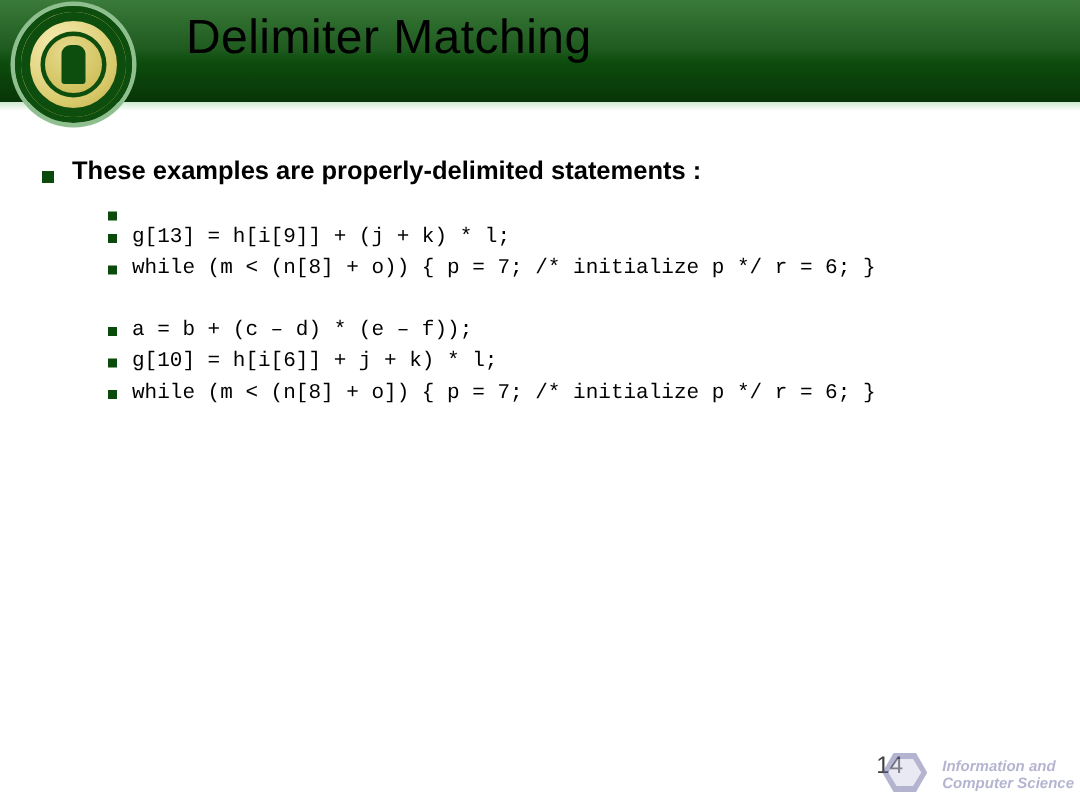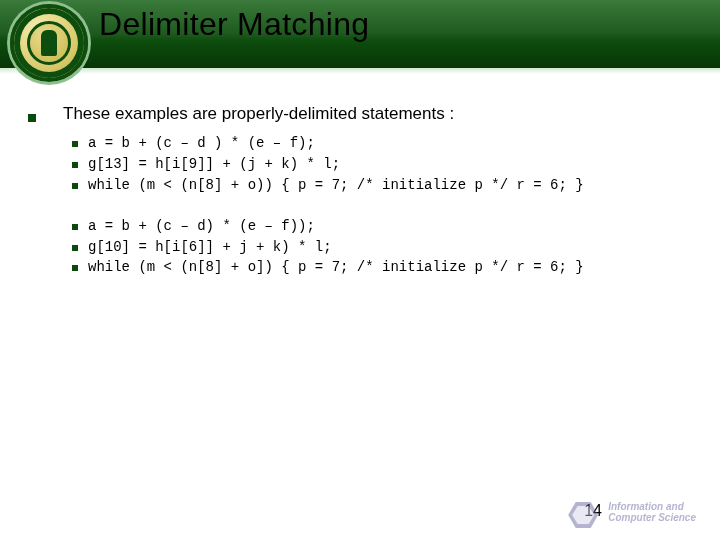--- a/index.html
+++ b/index.html
@@ -52,35 +52,36 @@
     justify-content: center;
   }
   .seal-core {
     width: 16px;
     height: 26px;
     background: #0d4d0d;
     border-radius: 6px 6px 2px 2px;
   }
   .title {
     position: absolute;
-    left: 99px;
+    left: 124px;
     top: 6px;
     font-size: 32px;
     font-weight: 400;
     color: #000;
     letter-spacing: 0.3px;
   }
   .content {
     padding: 30px 24px 0 28px;
   }
   .bullet-l1 {
     display: flex;
     align-items: center;
-    gap: 27px;
+    gap: 12px;
     margin-bottom: 10px;
+    font-weight: bold;
   }
   .sq {
     width: 8px;
     height: 8px;
     background: #0a4a0a;
     margin-top: 7px;
     flex-shrink: 0;
   }
   .bullet-l1 .txt {
     font-size: 17px;
@@ -104,24 +105,24 @@
   }
   .code {
     font-family: "Courier New", monospace;
     font-size: 14px;
     color: #000;
     white-space: pre;
     line-height: 1.35;
   }
   .footer-logo {
     position: absolute;
-    right: 24px;
+    right: 4px;
     bottom: 12px;
     display: flex;
-    align-items: flex-start;
+    align-items: flex-end;
     gap: 10px;
     opacity: 0.45;
   }
   .hex {
     width: 30px;
     height: 26px;
     background: #5b5b99;
     clip-path: polygon(25% 0, 75% 0, 100% 50%, 75% 100%, 25% 100%, 0 50%);
     position: relative;
   }
@@ -137,21 +138,21 @@
     line-height: 1.05;
     color: #5b5b99;
     font-style: italic;
     font-weight: bold;
   }
   .page-num {
     position: absolute;
     right: 118px;
     bottom: 20px;
     font-size: 16px;
-    color: #000000;
+    color: #404040;
   }
 </style>
 </head>
 <body>
 
 <div class="header-band">
   <div class="seal">
     <div class="seal-inner">
         <div class="seal-core"></div>
       </div>
@@ -161,21 +162,20 @@
 
 <div class="content">
 
   <div class="bullet-l1">
     <div class="sq"></div>
     <div class="txt">These examples are properly-delimited statements :</div>
   </div>
   <div class="sub-list">
     <div class="bullet-l2">
       <div class="sq-sm"></div>
-      <div class="code">a = b + (c – d ) * (e – f);</div>
     </div>
     <div class="bullet-l2">
       <div class="sq-sm"></div>
       <div class="code">g[13] = h[i[9]] + (j + k) * l;</div>
     </div>
     <div class="bullet-l2">
       <div class="sq-sm"></div>
       <div class="code">while (m &lt; (n[8] + o)) { p = 7; /* initialize p */ r = 6; }</div>
     </div>
   </div>

